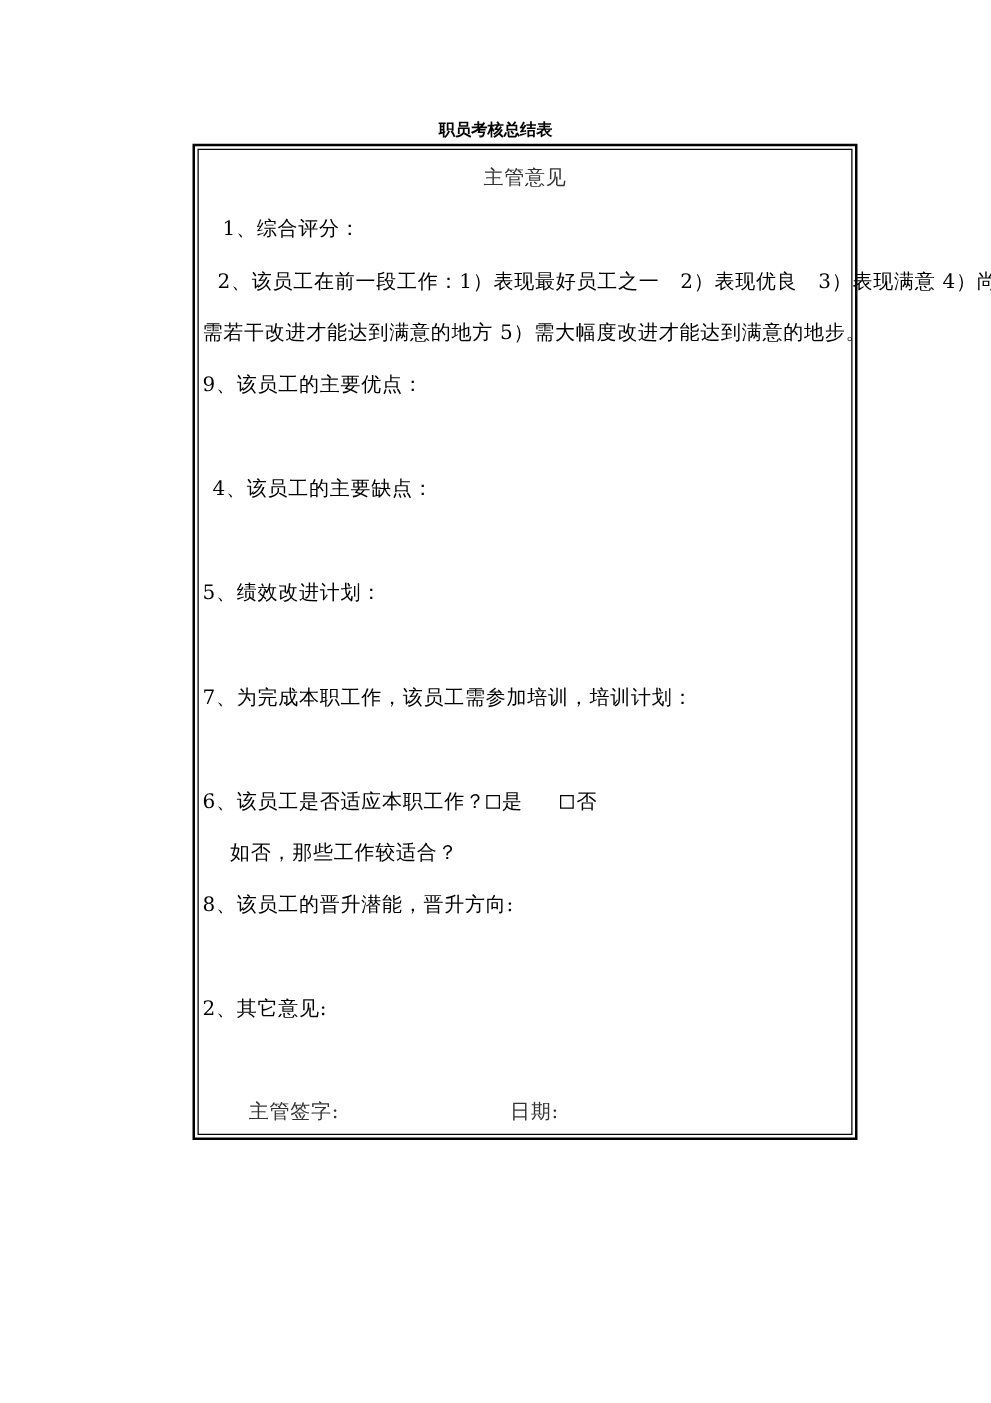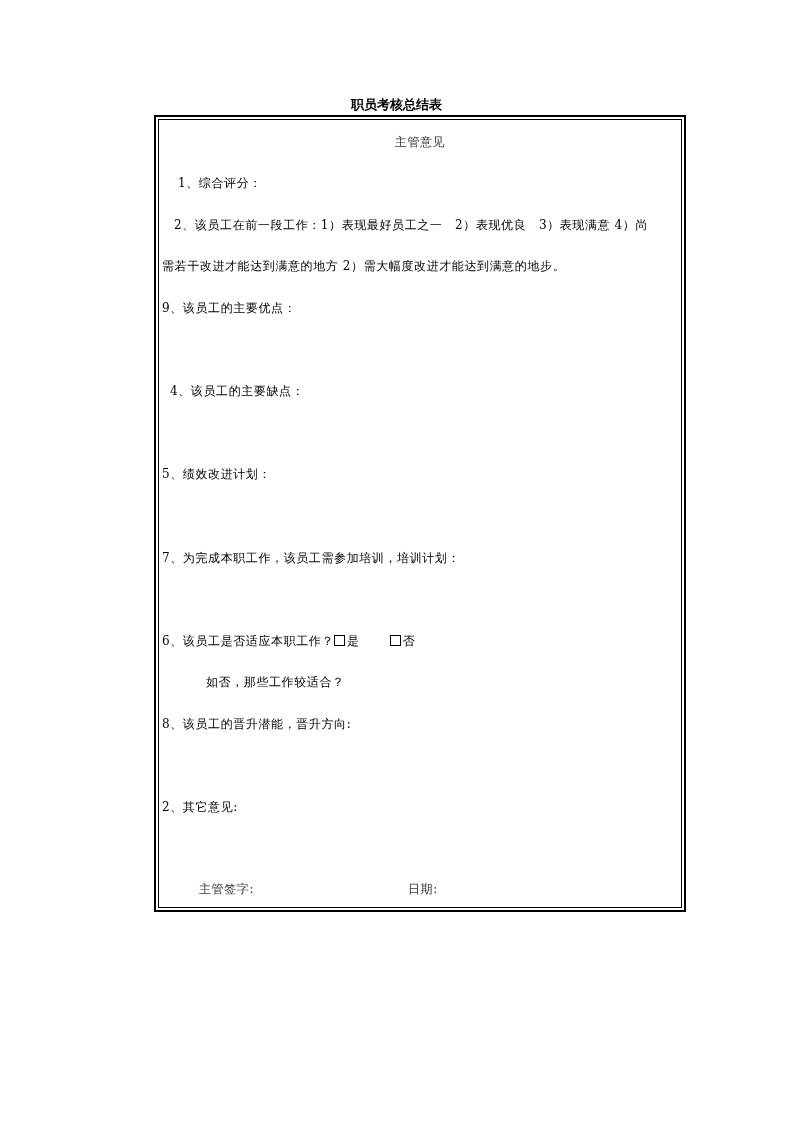--- a/index.html
+++ b/index.html
@@ -5,53 +5,53 @@
   html, body { margin: 0; padding: 0; background: #ffffff; }
   body { width: 793px; height: 1122px; position: relative; overflow: hidden;
          font-family: "DejaVu Serif", "Liberation Serif", serif; color: #000; }
   .title { position: absolute; left: 0; width: 793px; top: 97px; text-align: center;
            font-size: 13px; font-weight: bold; font-family: "DejaVu Sans", "Liberation Sans", sans-serif;
            line-height: 16px; padding-right: 2px; }
   .outer { position: absolute; left: 154px; top: 115px; width: 528px; height: 793px;
            border: 2px solid #000; }
   .inner { position: absolute; left: 2px; top: 2px; right: 2px; bottom: 2px;
            border: 1px solid #000; }
-  .txt { position: absolute; font-size: 12px; line-height: 16px; white-space: nowrap; letter-spacing: 0.6px; }
+  .txt { position: absolute; font-size: 16px; line-height: 16px; white-space: nowrap; letter-spacing: 0.6px; }
   .center { left: 0; right: 0; text-align: center; color: #333; }
   .gray { color: #333; text-align: right; }
   .box { display: inline-block; width: 9px; height: 9px; border: 1px solid #000; vertical-align: -1px; margin-right: 2px; }
 </style>
 </head>
 <body>
 
 <div class="title">职员考核总结表</div>
 
 <div class="outer">
   <div class="inner"></div>
 
   <div class="txt center" style="top:17px;">主管意见</div>
 
   <div class="txt" style="left:6px; top:58px;margin-left:16px;">1、综合评分：</div>
 
   <div class="txt" style="left:18px; top:100px;">2、该员工在前一段工作：1）表现最好员工之一　2）表现优良　3）表现满意 4）尚</div>
-  <div class="txt" style="left:6px; top:141px;">需若干改进才能达到满意的地方 2）需大幅度改进才能达到满意的地步。</div>
+  <div class="txt" style="left:6px; top:141px;">需若干改进才能达到满意的地方 5）需大幅度改进才能达到满意的地步。</div>
 
   <div class="txt" style="left:6px; top:183px;">9、该员工的主要优点：</div>
 
   <div class="txt" style="left:14px; top:266px;">4、该员工的主要缺点：</div>
 
   <div class="txt" style="left:6px; top:349px;">5、绩效改进计划：</div>
 
   <div class="txt" style="left:6px; top:433px;">7、为完成本职工作，该员工需参加培训，培训计划：</div>
 
   <div class="txt" style="left:6px; top:516px;">
     <span>6、该员工是否适应本职工作？</span><span class="box"></span><span>是</span><span style="display:inline-block;width:30px;"></span><span class="box"></span><span>否</span>
   </div>
 
-  <div class="txt" style="left:50px; top:557px;">如否，那些工作较适合？</div>
+  <div class="txt" style="left:28px; top:557px;">如否，那些工作较适合？</div>
 
   <div class="txt" style="left:6px; top:599px;">8、该员工的晋升潜能，晋升方向:</div>
 
   <div class="txt" style="left:6px; top:682px;">2、其它意见:</div>
 
   <div class="txt gray" style="left:43px; top:764px;">主管签字:</div>
   <div class="txt gray" style="left:252px; top:764px;">日期:</div>
 </div>
 
 </body></html>

